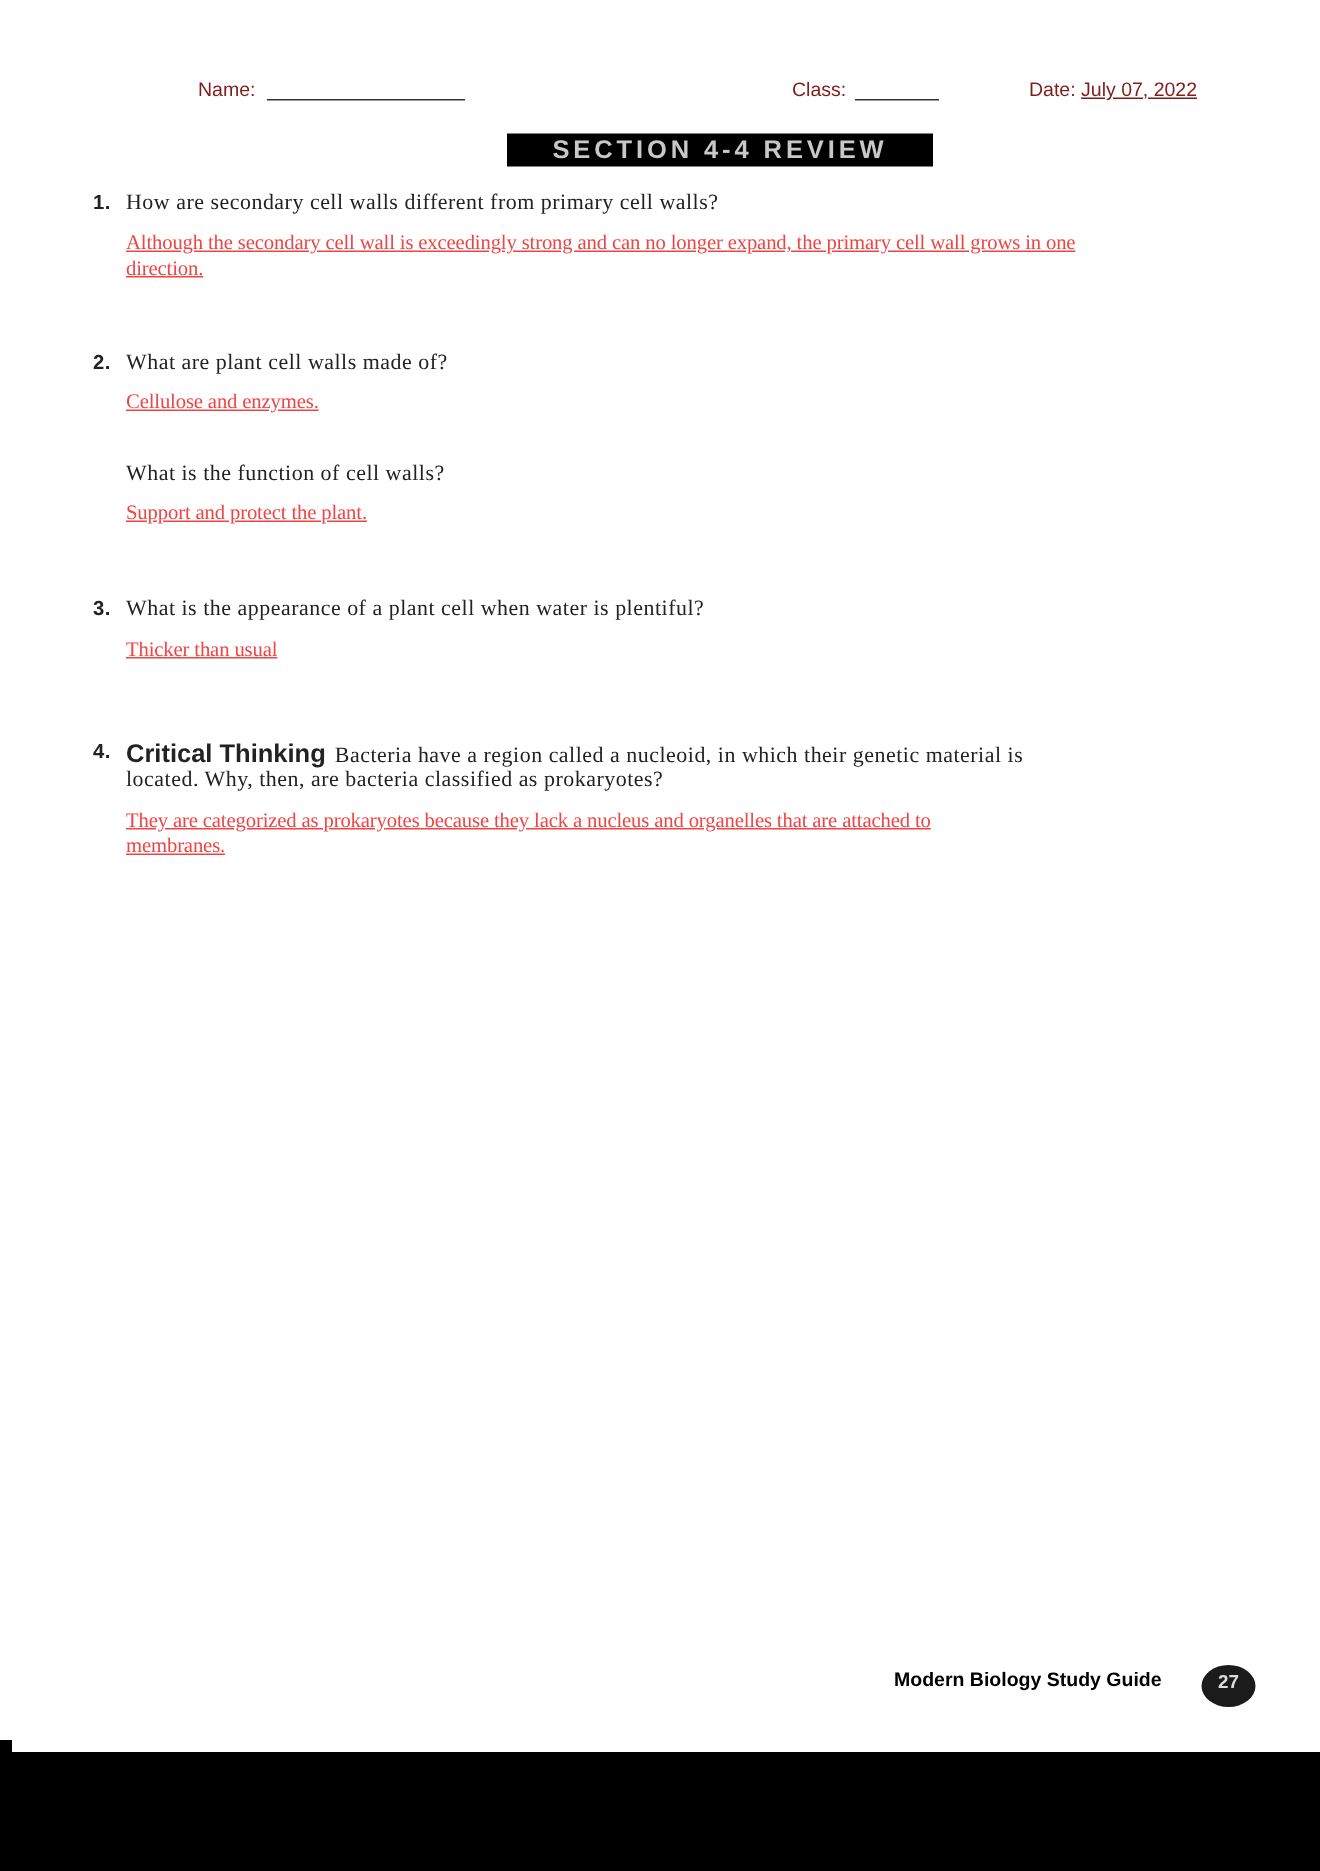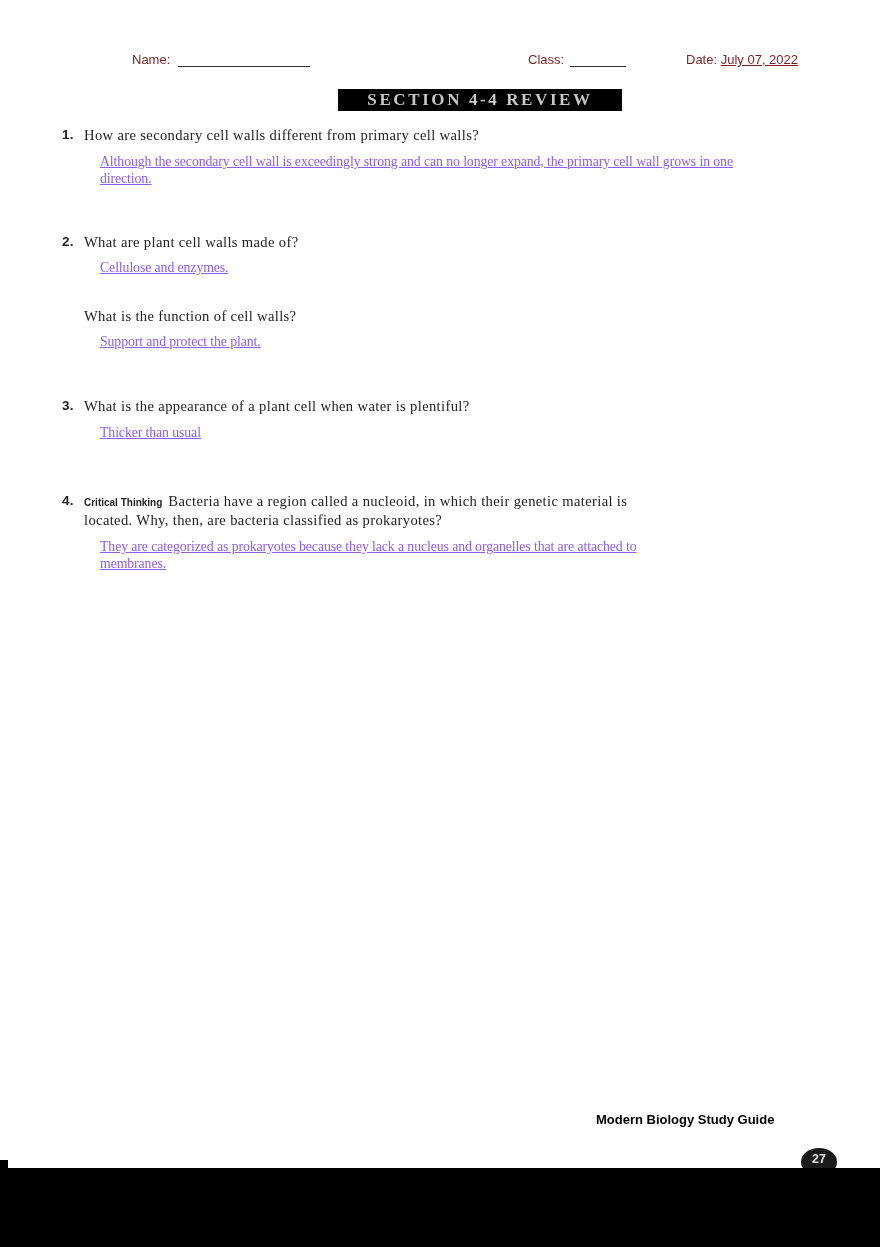--- a/index.html
+++ b/index.html
@@ -1,28 +1,28 @@
 <!DOCTYPE html>
 <html><head>
 <meta charset="utf-8">
 <style>
   html, body { margin:0; padding:0; }
   body { width:880px; height:1247px; position:relative; background:#ffffff; overflow:hidden; font-family:"DejaVu Serif", serif; color:#1a1a1a; }
   .page { position:absolute; left:0; top:0; width:880px; height:1168px; background:#fff; }
   .hdr { position:absolute; top:52px; font-family:"Liberation Sans", sans-serif; font-size:13px; color:#7f1d1d; }
   .hdr .line { display:inline-block; border-bottom:1px solid #333; vertical-align:bottom; height:14px; }
   .hdr .val { text-decoration:underline;text-align:right; }
-  .section-title { position:absolute; left:338px; top:89px; width:284px; height:22px; background:#000; color:#c8c8c8; font-family:Liberation Serif, serif; font-weight:bold; font-size:17px; letter-spacing:2.6px; text-align:center; line-height:22px; }
+  .section-title { position:absolute; left:338px; top:89px; width:284px; height:22px; background:#000; color:#c8c8c8; font-family:Liberation Sans, sans-serif; font-weight:bold; font-size:17px; letter-spacing:2.6px; text-align:center; line-height:22px; }
   .q { position:absolute; left:62px; font-family:"Liberation Serif", serif; font-size:14.6px; color:#222; letter-spacing:0.35px; }
   .q .num { position:absolute; left:0; top:0; font-weight:bold; font-family:"Liberation Sans", sans-serif; font-size:13.5px; }
   .q .text { position:absolute; left:22px; top:0; white-space:nowrap; }
-  .ans { position:absolute; left:100px; font-family:"Liberation Serif", serif; font-size:13.8px; color:#8b5cf6; text-decoration:underline; line-height:17px; letter-spacing:-0.1px; }
-  .ct { font-family:"Liberation Sans", sans-serif; font-weight:bold; font-size:10px; margin-right:6px; letter-spacing:0; }
+  .ans { position:absolute; left:84px; font-family:"Liberation Serif", serif; font-size:13.8px; color:#ef4444; text-decoration:underline; line-height:17px; letter-spacing:-0.1px; }
+  .ct { font-family:"Liberation Sans", sans-serif; font-weight:bold; font-size:17px; margin-right:6px; letter-spacing:0; }
   .footer-title { position:absolute; left:596px; top:1112px; font-family:"Liberation Sans", sans-serif; font-weight:bold; font-size:13px; color:#000000; }
-  .page-num { position:absolute; left:801px; top:1148px; width:36px; height:28px; border-radius:50%; background:#1b1b1b; color:#ddd; font-family:"Liberation Sans", sans-serif; font-weight:bold; font-size:12.5px; text-align:center; line-height:22px; }
+  .page-num { position:absolute; left:801px; top:1110px; width:36px; height:28px; border-radius:50%; background:#1b1b1b; color:#ddd; font-family:"Liberation Sans", sans-serif; font-weight:bold; font-size:12.5px; text-align:center; line-height:22px; }
   .black-bar { position:absolute; left:0; top:1168px; width:880px; height:79px; background:#000; }
   .corner-mark { position:absolute; left:0; top:1160px; width:8px; height:8px; background:#000; }
 </style>
 </head>
 <body>
 
 <div class="page">
 
   <div class="hdr" style="left:132px;">
     <span>Name:</span>

